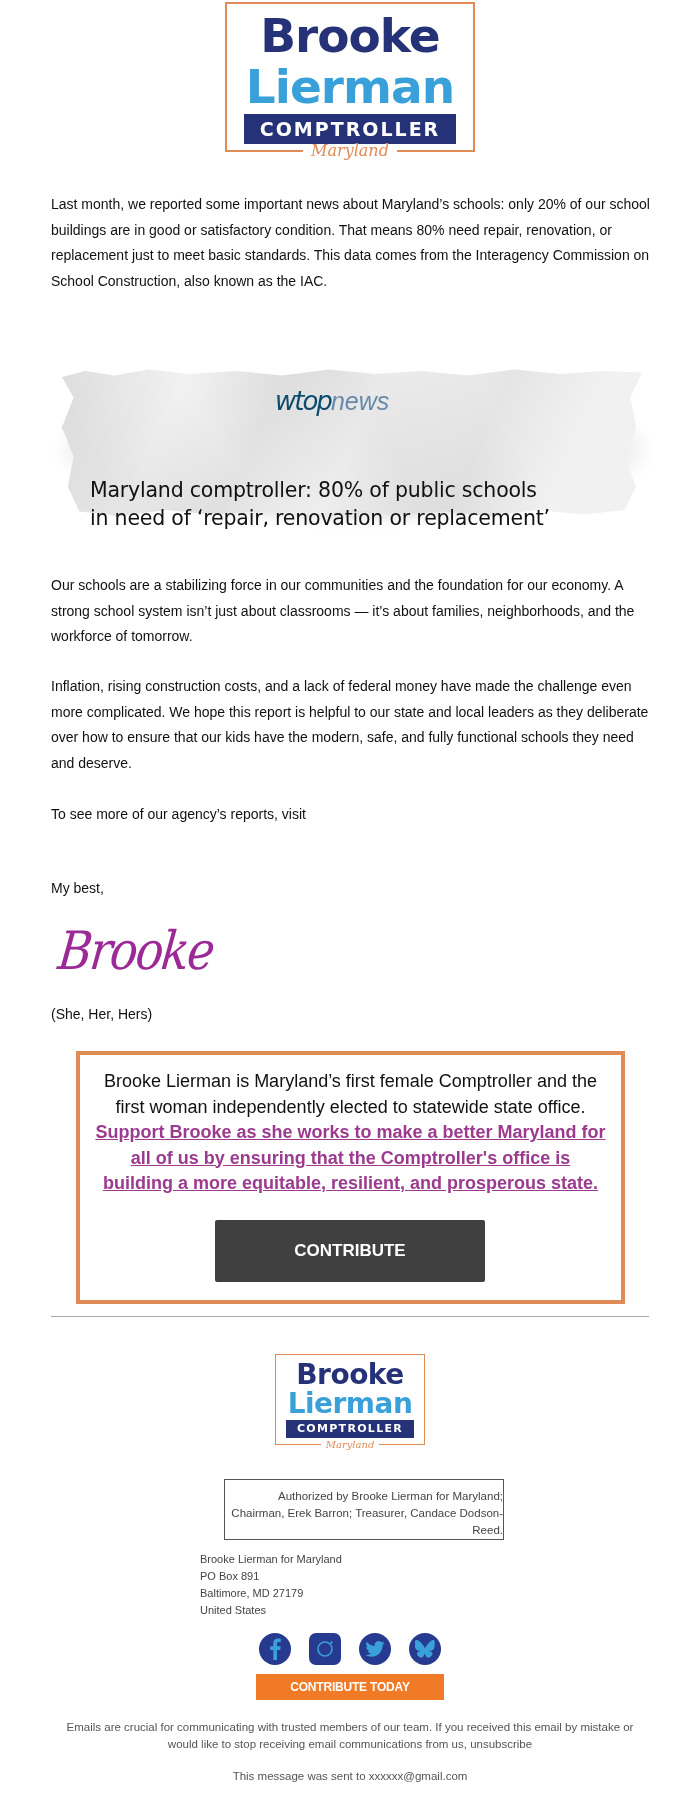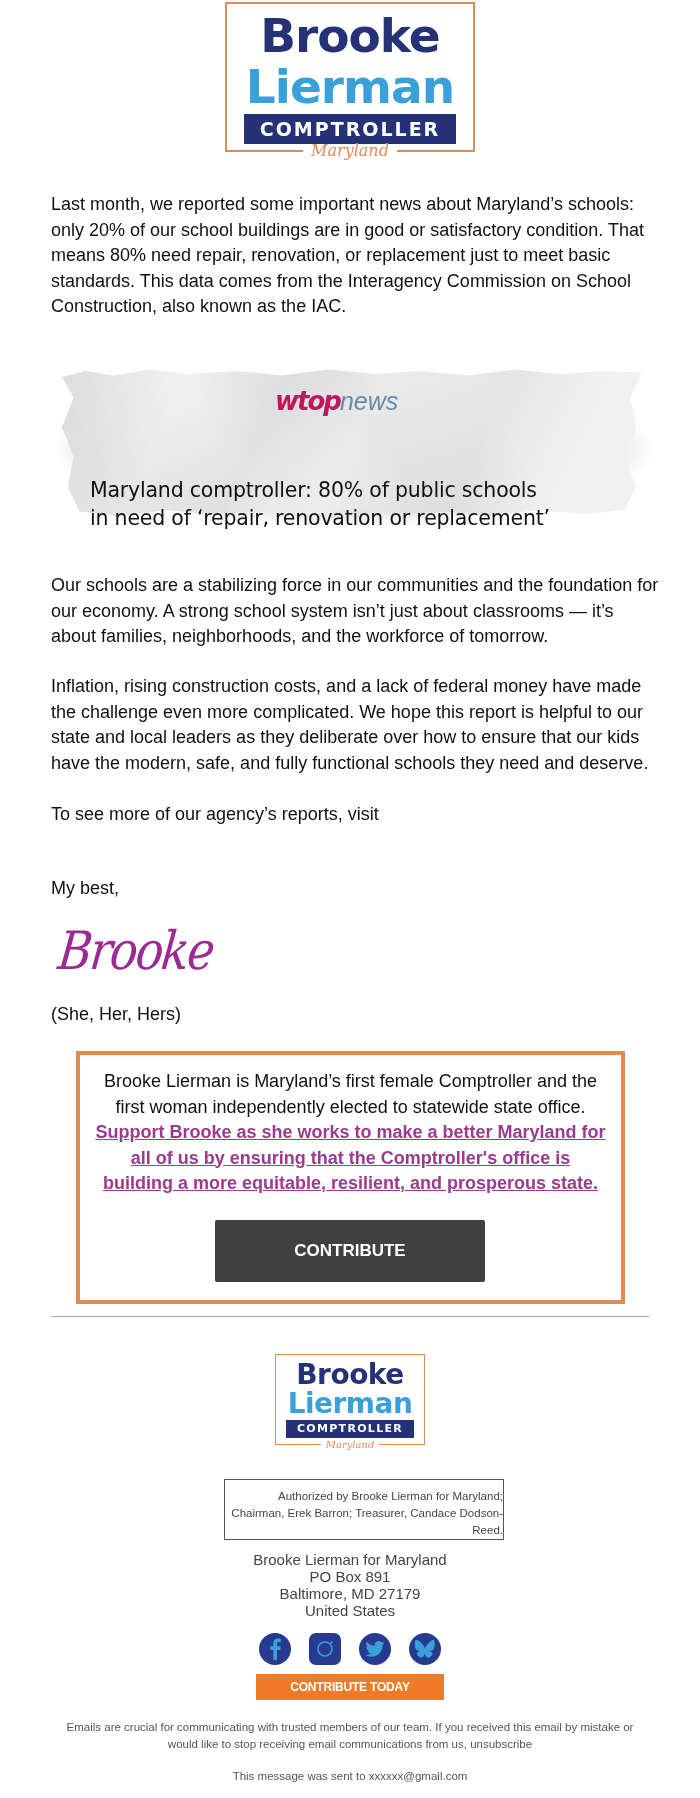--- a/index.html
+++ b/index.html
@@ -69,21 +69,21 @@
   .logo-foot .l-bar { width: 128px; height: 18px; line-height: 18px; font-size: 11px; letter-spacing: 1.3px; margin-top: 2px; }
   .logo-foot .l-bottom { bottom: -6px; left: -1px; right: -1px; }
   .logo-foot .l-bottom .line { height: 1px; }
   .logo-foot .l-md { font-size: 10px; padding: 0 5px; }
 
   
   .para {
     position: absolute;
     left: 51px;
     width: 610px;
-    font-size: 18px;
+    font-size: 14px;
     line-height: 25.5px;
     color: #111111;
   }
   .link {
     color: #9b3a8e;
     font-weight: 700;
     text-decoration: underline;
     cursor: pointer;
   }
 
@@ -106,21 +106,21 @@
     background: radial-gradient(ellipse at center, rgba(0,0,0,0.28) 40%, rgba(0,0,0,0) 72%);
     filter: blur(4px);
   }
   .wtop {
     position: absolute;
     left: 275px; top: 386px;
     font-size: 26px;
     line-height: 30px;
     white-space: nowrap;
   }
-  .wtop .w1 { font-family: "DejaVu Sans", sans-serif; font-weight: 700; font-style: italic; color: #be185d; letter-spacing: -2px; }
+  .wtop .w1 { font-family: "DejaVu Sans", sans-serif; font-weight: 400; font-style: italic; color: #0c4a6e; letter-spacing: -2px; }
   .wtop .w2 { font-family: "Liberation Sans", sans-serif; font-style: italic; color: #6789aa; font-size: 25px; }
   .headline {
     position: absolute;
     left: 90px; top: 428px;
     width: 540px;
     font-family: "DejaVu Sans", sans-serif;
     font-weight: 400;
     font-size: 20.5px;
     line-height: 28px;
     color: #111111;
@@ -188,22 +188,21 @@
     font-size: 11.5px;
     line-height: 17px;
     color: #444444;
     text-align: right;
     padding-top: 8px;
   }
   .address {
     position: absolute;
     left: 200px; top: 1551px;
     width: 300px;
-    text-align: center;
-    font-size: 15px;
+    font-size: 11px;
     line-height: 17px;
     color: #444444;
   }
   .social {
     position: absolute;
     top: 1633px;
     width: 32px; height: 32px;
     background: #263a8f;
     display: flex; align-items: center; justify-content: center;
     cursor: pointer;

